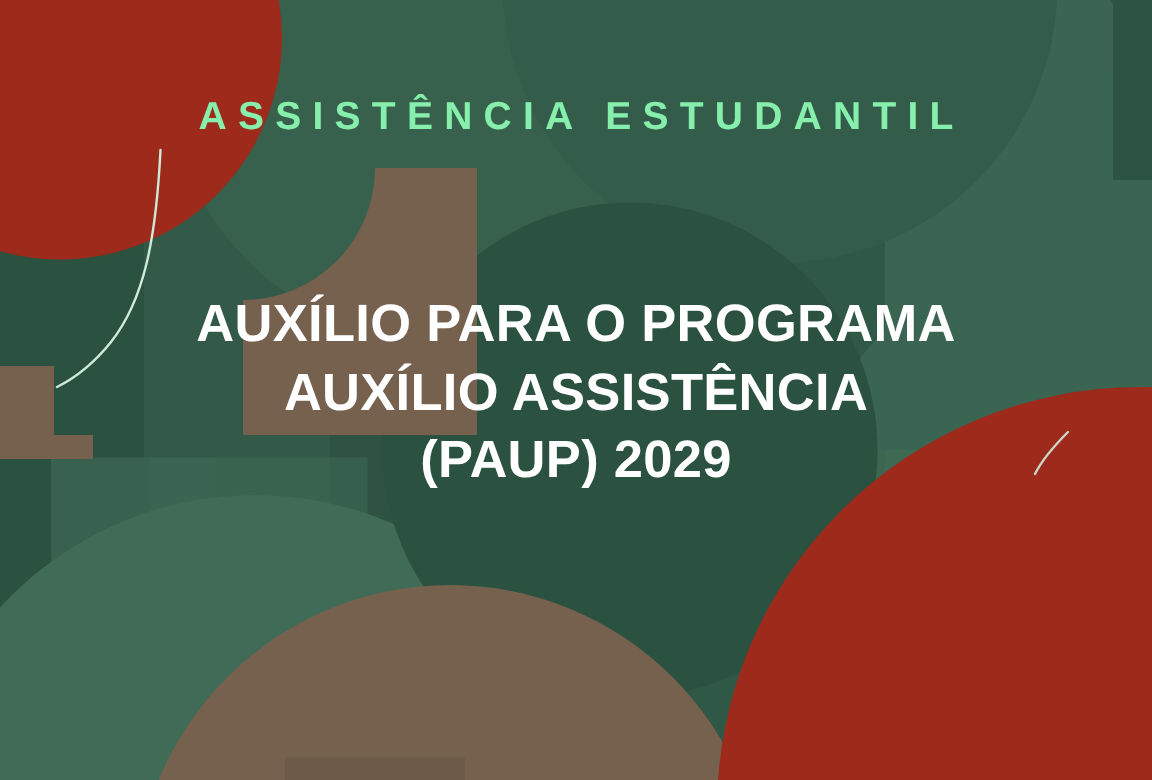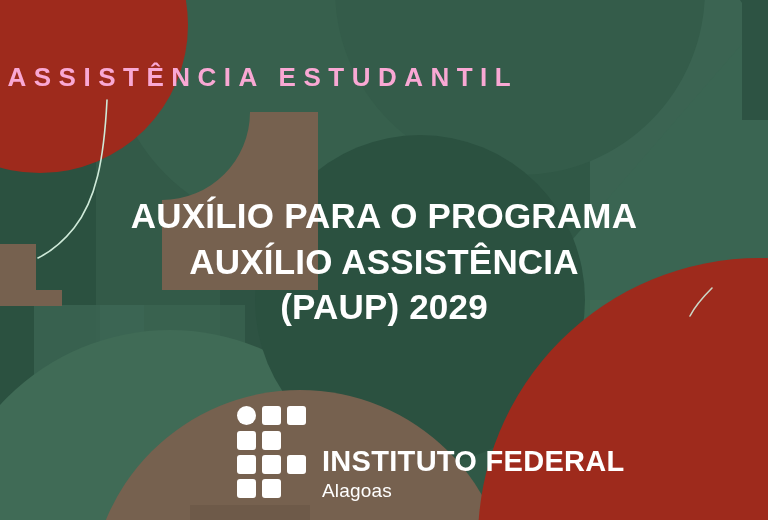--- a/index.html
+++ b/index.html
@@ -26,22 +26,22 @@
   .content {
     position: absolute;
     inset: 0;
     z-index: 40;
   }
   .eyebrow {
     position: absolute;
     top: 64px;
     left: 0;
     width: 768px;
-    text-align: left;
-    color: #f9a8d4;
+    text-align: center;
+    color: #86efac;
     font-size: 26px;
     font-weight: bold;
     letter-spacing: 7.5px;
     text-indent: 7.5px;
     line-height: 1;
     white-space: nowrap;
   }
   .headline {
     position: absolute;
     top: 193px;
@@ -163,36 +163,14 @@
     <div class="eyebrow">ASSISTÊNCIA ESTUDANTIL</div>
 
     <div class="headline">
       <span class="hl-line">AUXÍLIO PARA O PROGRAMA</span>
       <span class="hl-line">AUXÍLIO ASSISTÊNCIA</span>
       <span class="hl-line">(PAUP) 2029</span>
     </div>
 
   </div>
 
-  <div class="logo">
-    <div class="logo-mark">
-
-      <span class="cell round" style="left:0px;  top:0px;"></span>
-      <span class="cell" style="left:25px; top:0px;"></span>
-      <span class="cell" style="left:50px; top:0px;"></span>
-
-      <span class="cell" style="left:0px;  top:25px;"></span>
-      <span class="cell" style="left:25px; top:25px;"></span>
-
-      <span class="cell" style="left:0px;  top:49px;"></span>
-      <span class="cell" style="left:25px; top:49px;"></span>
-      <span class="cell" style="left:50px; top:49px;"></span>
-
-      <span class="cell" style="left:0px;  top:73px;"></span>
-      <span class="cell" style="left:25px; top:73px;"></span>
-    </div>
-    <div class="logo-text">
-      <div class="logo-title">INSTITUTO FEDERAL</div>
-      <div class="logo-sub">Alagoas</div>
-    </div>
-  </div>
 
 </div>
 
 </body></html>

